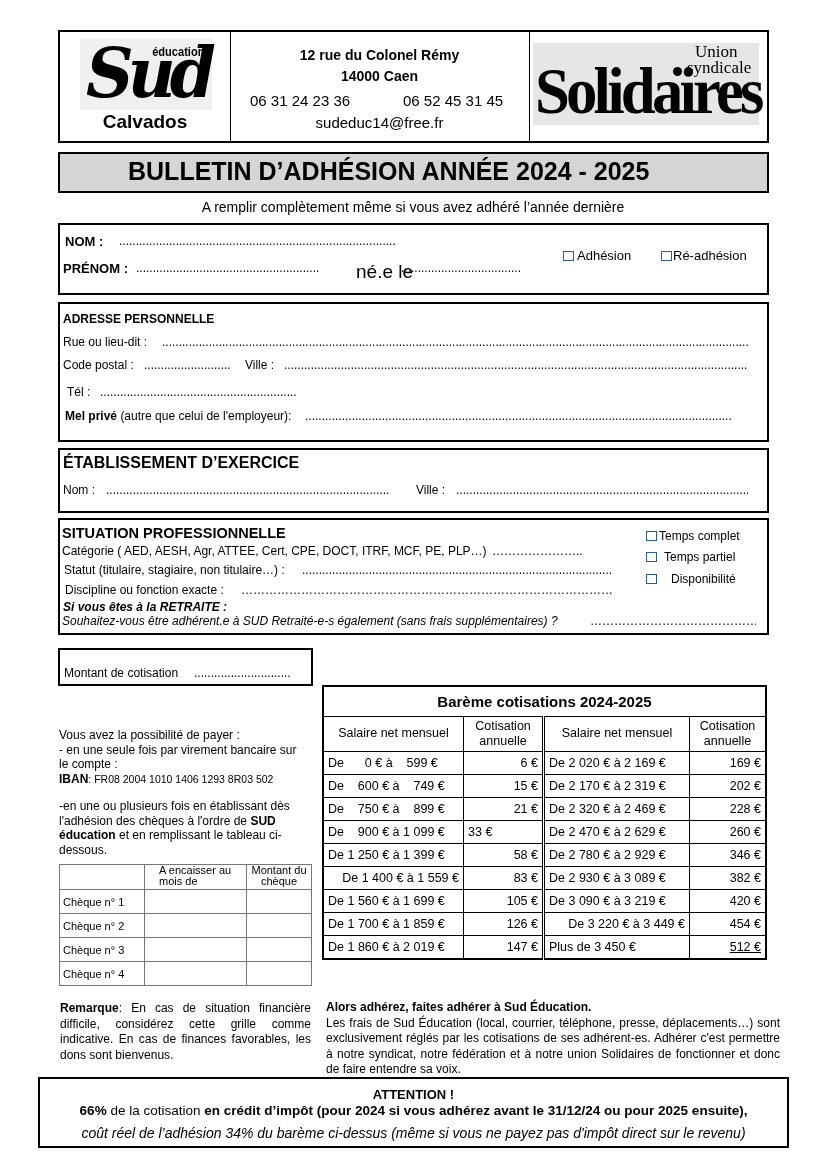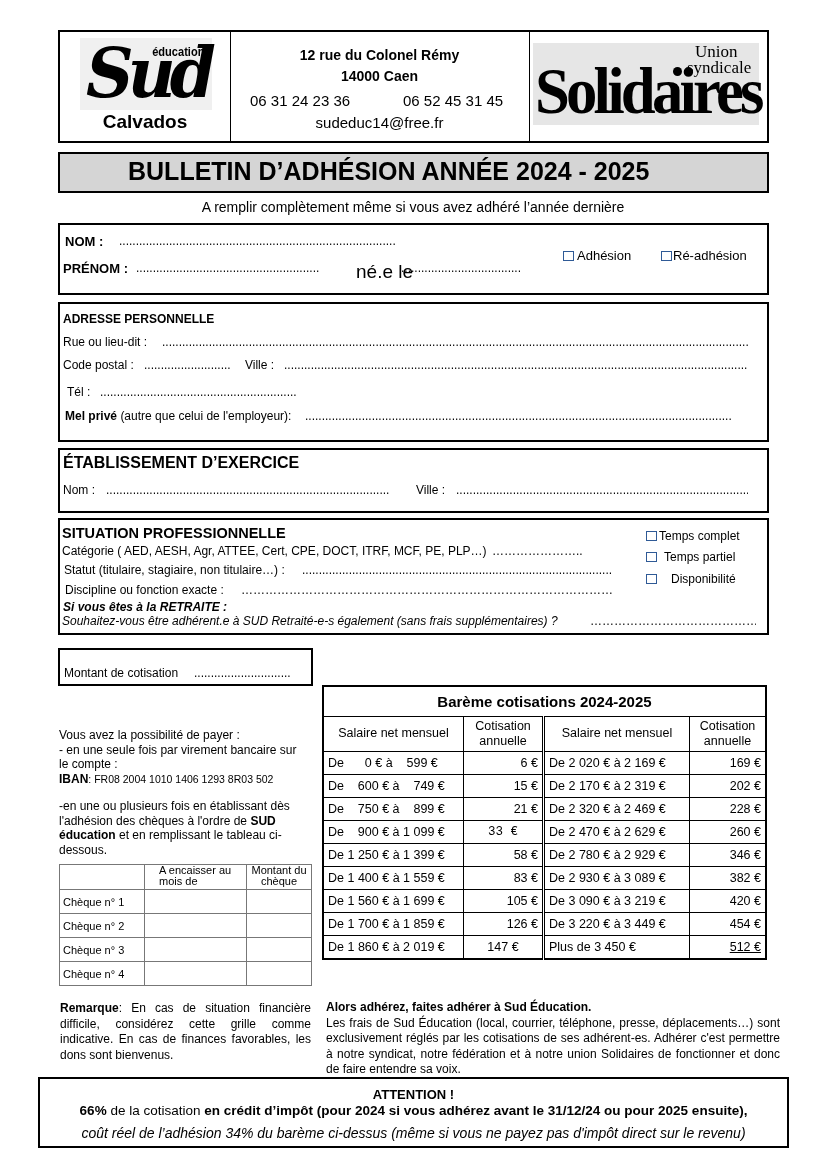--- a/index.html
+++ b/index.html
@@ -203,51 +203,51 @@
         <td style="text-align: right; white-space: pre; height: 22px;">202 €</td>
       </tr>
       <tr>
         <td style="text-align: left; white-space: pre; height: 22px;">De    750 € à    899 €</td>
         <td style="text-align: right; white-space: pre; height: 22px; border-right: 3px double rgb(0, 0, 0);">21 €</td>
         <td style="text-align: left; white-space: pre; height: 22px;">De 2 320 € à 2 469 €</td>
         <td style="text-align: right; white-space: pre; height: 22px;">228 €</td>
       </tr>
       <tr>
         <td style="text-align: left; white-space: pre; height: 22px;">De    900 € à 1 099 €</td>
-        <td style="text-align: center; white-space: pre; height: 22px; border-right: 3px double rgb(0, 0, 0); font-family: Liberation Mono, monospace;">33 €</td>
+        <td style="text-align: left; white-space: pre; height: 22px; border-right: 3px double rgb(0, 0, 0);">33 €</td>
         <td style="text-align: left; white-space: pre; height: 22px;">De 2 470 € à 2 629 €</td>
         <td style="text-align: right; white-space: pre; height: 22px;">260 €</td>
       </tr>
       <tr>
         <td style="text-align: left; white-space: pre; height: 22px;">De 1 250 € à 1 399 €</td>
         <td style="text-align: right; white-space: pre; height: 22px; border-right: 3px double rgb(0, 0, 0);">58 €</td>
         <td style="text-align: left; white-space: pre; height: 22px;">De 2 780 € à 2 929 €</td>
         <td style="text-align: right; white-space: pre; height: 22px;">346 €</td>
       </tr>
       <tr>
-        <td style="text-align: left; white-space: pre; height: 22px;">De 1 400 € à 1 559 €</td>
+        <td style="text-align: right; white-space: pre; height: 22px;">De 1 400 € à 1 559 €</td>
         <td style="text-align: right; white-space: pre; height: 22px; border-right: 3px double rgb(0, 0, 0);">83 €</td>
         <td style="text-align: left; white-space: pre; height: 22px;">De 2 930 € à 3 089 €</td>
         <td style="text-align: right; white-space: pre; height: 22px;">382 €</td>
       </tr>
       <tr>
         <td style="text-align: left; white-space: pre; height: 22px;">De 1 560 € à 1 699 €</td>
         <td style="text-align: right; white-space: pre; height: 22px; border-right: 3px double rgb(0, 0, 0);">105 €</td>
         <td style="text-align: left; white-space: pre; height: 22px;">De 3 090 € à 3 219 €</td>
         <td style="text-align: right; white-space: pre; height: 22px;">420 €</td>
       </tr>
       <tr>
         <td style="text-align: left; white-space: pre; height: 22px;">De 1 700 € à 1 859 €</td>
         <td style="text-align: right; white-space: pre; height: 22px; border-right: 3px double rgb(0, 0, 0);">126 €</td>
-        <td style="text-align: left; white-space: pre; height: 22px;">De 3 220 € à 3 449 €</td>
+        <td style="text-align: right; white-space: pre; height: 22px;">De 3 220 € à 3 449 €</td>
         <td style="text-align: right; white-space: pre; height: 22px;">454 €</td>
       </tr>
       <tr>
         <td style="text-align: left; white-space: pre; height: 22px;">De 1 860 € à 2 019 €</td>
-        <td style="text-align: center; white-space: pre; height: 22px; border-right: 3px double rgb(0, 0, 0);">147 €</td>
+        <td style="text-align: right; white-space: pre; height: 22px; border-right: 3px double rgb(0, 0, 0);">147 €</td>
         <td style="text-align: left; white-space: pre; height: 22px;">Plus de 3 450 €</td>
         <td style="text-align: right; white-space: pre; height: 22px; text-decoration: underline;">512 €</td>
       </tr>
     </tbody>
 </table>
 
 <div class="abs" style="left:60px;top:1001px;width:251px;font-size:12px;line-height:15.5px;text-align:justify;">
   <b>Remarque</b><span>: En cas de situation financière difficile, considérez cette grille comme indicative. En cas de finances favorables, les dons sont bienvenus.</span>
 </div>
 

